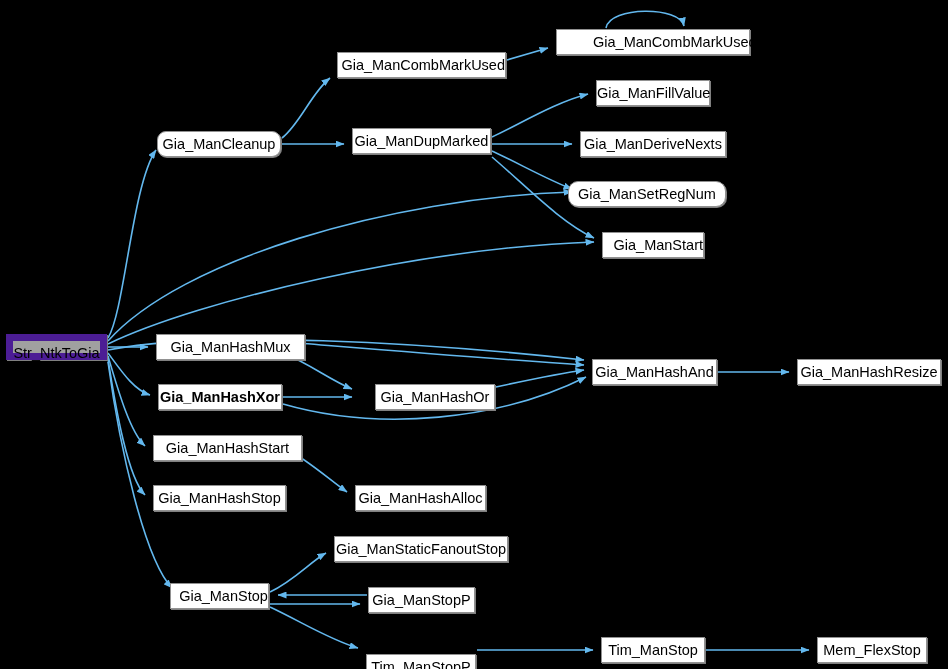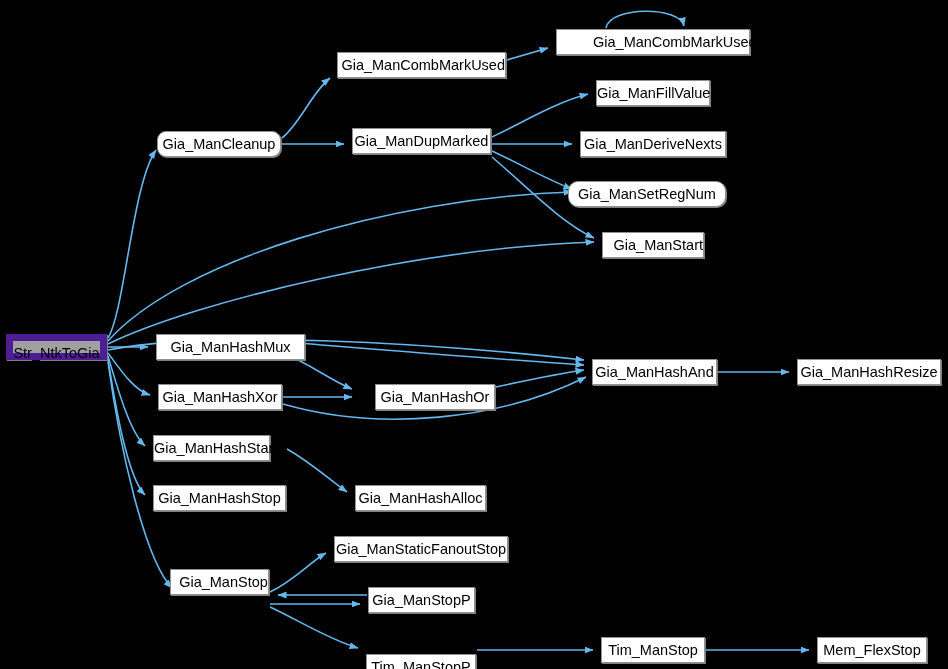--- a/index.html
+++ b/index.html
@@ -94,26 +94,26 @@
       <div class="node" style="left: 556px; top: 29px; width: 194px; padding-left: 36px;">Gia_ManCombMarkUsed_rec</div>
       <div class="node" style="left: 596px; top: 80px; width: 114px;">Gia_ManFillValue</div>
       <div class="node" style="left: 157px; top: 131px; width: 124px; border-radius: 9px;">Gia_ManCleanup</div>
       <div class="node" style="left: 352px; top: 128px; width: 139px;">Gia_ManDupMarked</div>
       <div class="node" style="left: 580px; top: 131px; width: 146px;">Gia_ManDeriveNexts</div>
       <div class="node" style="left: 568px; top: 181px; width: 158px; border-radius: 10px;">Gia_ManSetRegNum</div>
       <div class="node" style="left: 602px; top: 232px; width: 102px; text-align: right;">Gia_ManStart</div>
       <div class="node" style="left: 156px; top: 334px; width: 149px;">Gia_ManHashMux</div>
       <div class="node" style="left: 592px; top: 359px; width: 125px;">Gia_ManHashAnd</div>
       <div class="node" style="left: 797px; top: 359px; width: 144px;">Gia_ManHashResize</div>
-      <div class="node" style="left: 158px; top: 384px; width: 124px;">Gia_ManHashXor</div>
+      <div class="node" style="left: 158px; top: 384px; width: 124px; font-weight: bold;">Gia_ManHashXor</div>
       <div class="node" style="left: 375px; top: 384px; width: 120px;">Gia_ManHashOr</div>
-      <div class="node" style="left: 153px; top: 435px; width: 117px;">Gia_ManHashStart</div>
+      <div class="node" style="left: 153px; top: 435px; width: 149px;">Gia_ManHashStart</div>
       <div class="node" style="left: 153px; top: 485px; width: 133px;">Gia_ManHashStop</div>
       <div class="node" style="left: 355px; top: 485px; width: 131px;">Gia_ManHashAlloc</div>
       <div class="node" style="left: 334px; top: 536px; width: 174px;">Gia_ManStaticFanoutStop</div>
-      <div class="node" style="left: 170px; top: 569px; width: 99px; padding-left: 8px;">Gia_ManStop</div>
+      <div class="node" style="left: 170px; top: 583px; width: 99px; padding-left: 8px;">Gia_ManStop</div>
       <div class="node" style="left: 368px; top: 587px; width: 107px;">Gia_ManStopP</div>
       <div class="node" style="left: 366px; top: 637px; width: 110px; margin-top: 17px;">Tim_ManStopP</div>
       <div class="node" style="left: 601px; top: 637px; width: 104px;">Tim_ManStop</div>
       <div class="node" style="left: 817px; top: 637px; width: 110px;">Mem_FlexStop</div>
     </div>
 
 </div>
 
 </body></html>

